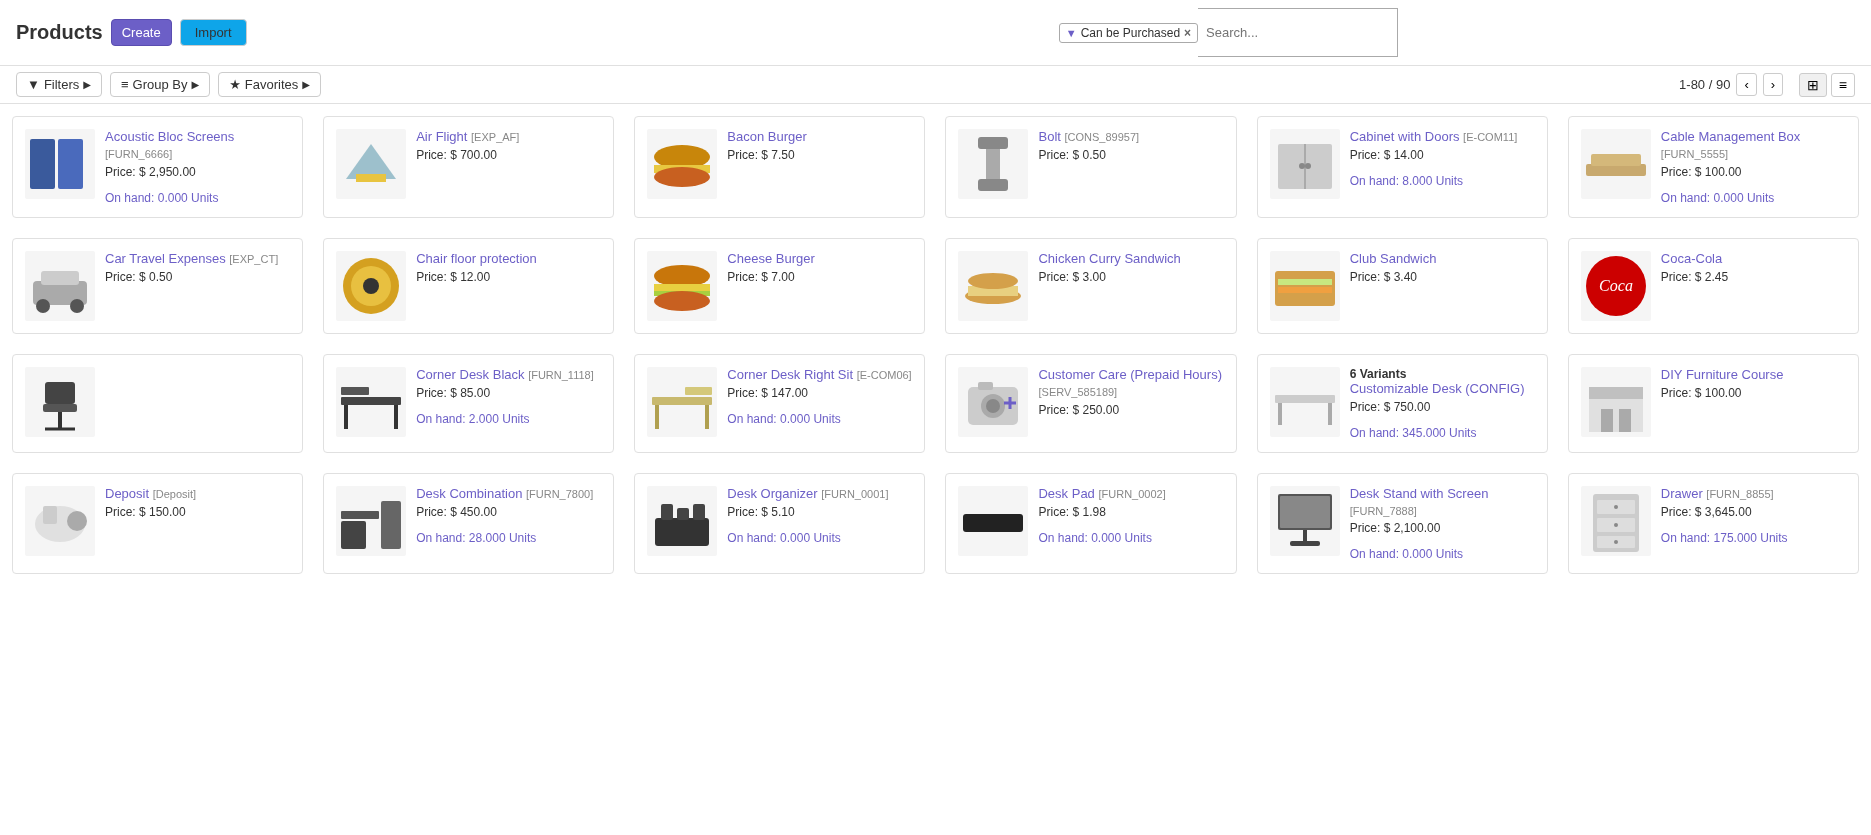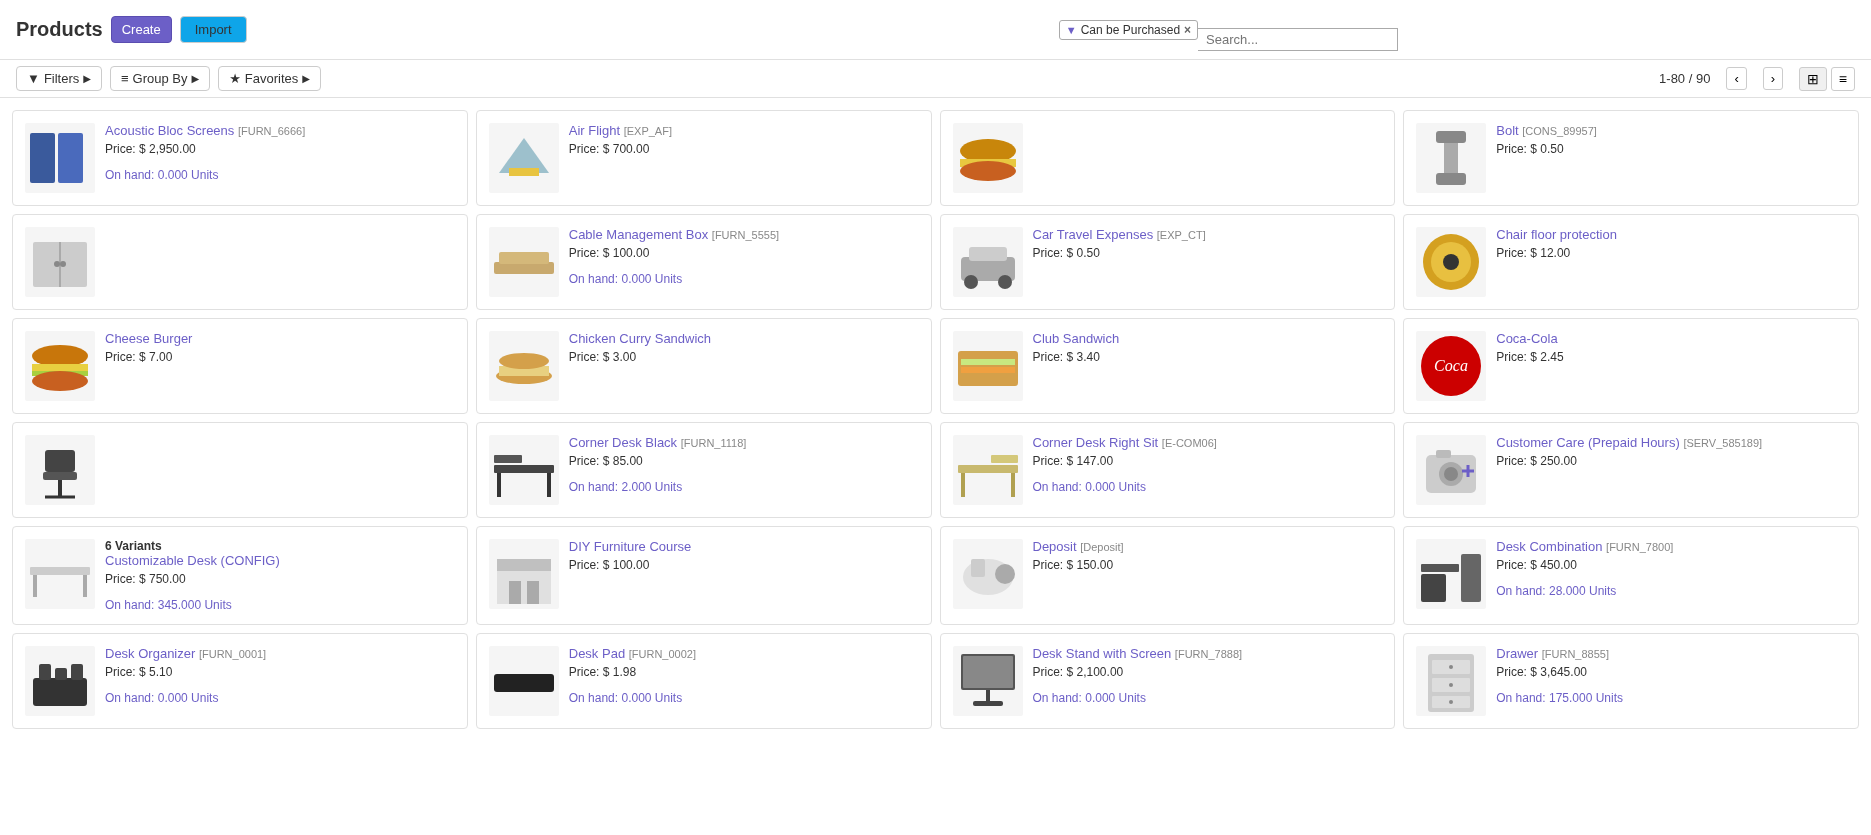--- a/index.html
+++ b/index.html
@@ -9,35 +9,35 @@
     .top-bar { display: flex; align-items: center; padding: 8px 16px; border-bottom: 1px solid #e0e0e0; gap: 8px; }
     .page-title { font-size: 20px; font-weight: bold; color: #333; flex: 0 0 auto; }
     .btn-create { background: #6c5fc7; color: #fff; border: 1px solid #5a4db0; padding: 5px 10px; border-radius: 4px; cursor: pointer; font-size: 13px; }
     .btn-import { background: #0ea5e9; color: #333; border: 1px solid #ccc; padding: 5px 14px; border-radius: 4px; cursor: pointer; font-size: 13px; }
 
     
     .search-bar { display: flex; align-items: center; flex: 1; margin-left: auto; }
     .filter-tag { display: flex; align-items: center; background: #fff; border: 1px solid #aaa; border-radius: 3px; padding: 2px 6px; font-size: 12px; color: #333; gap: 4px; }
     .filter-tag .funnel-icon { color: #6c5fc7; font-size: 11px; }
     .filter-tag .close-x { cursor: pointer; color: #666; font-weight: bold; font-size: 12px; }
-    .search-input { border: 1px solid #aaa; border-left: none; padding: 3px 8px; font-size: 13px; flex: 1; max-width: 200px; outline: none; margin-top: 20px; }
+    .search-input { border: 1px solid #aaa; border-left: none; padding: 16px 8px; font-size: 13px; flex: 1; max-width: 200px; outline: none; }
 
     
     .toolbar { display: flex; align-items: center; padding: 6px 16px; border-bottom: 1px solid #e0e0e0; gap: 8px; }
     .toolbar-btn { display: flex; align-items: center; gap: 4px; background: #fff; border: 1px solid #ccc; padding: 4px 10px; border-radius: 4px; cursor: pointer; font-size: 13px; color: #333; }
     .toolbar-btn .arrow { font-size: 10px; }
     .spacer { flex: 1; }
-    .pagination { display: flex; align-items: center; gap: 16px; font-size: 13px; color: #333; }
+    .pagination { display: flex; align-items: center; gap: 6px; font-size: 13px; color: #333; }
     .pagination-btn { background: #fff; border: 1px solid #ccc; padding: 3px 7px; border-radius: 3px; cursor: pointer; font-size: 13px; }
     .view-btns { display: flex; gap: 4px; margin-left: 8px; }
     .view-btn { background: #fff; border: 1px solid #ccc; padding: 3px 7px; border-radius: 3px; cursor: pointer; font-size: 14px; }
     .view-btn.active { background: #f0f0f0; }
 
     
-    .products-grid { display: grid; grid-template-columns: repeat(4, 1fr); gap: 0; padding: 8px; }
+    .products-grid { display: grid; grid-template-columns: repeat(6, 1fr); gap: 12px; padding: 8px; }
     .product-card { border: 1px solid #e0e0e0; border-radius: 4px; margin: 4px; padding: 12px; display: flex; align-items: flex-start; gap: 10px; min-height: 90px; background: #fff; cursor: pointer; }
     .product-img { width: 70px; height: 70px; object-fit: cover; flex-shrink: 0; background: #f5f5f5; display: flex; align-items: center; justify-content: flex-start; overflow: hidden; border-radius: 2px; }
     .product-info { flex: 1; }
     .product-name { color: #6c5fc7; font-size: 13px; font-weight: 500; line-height: 1.3; margin-bottom: 2px; }
     .product-variants { font-weight: bold; font-size: 12px; color: #333; }
     .product-price { color: #333; font-size: 12px; margin-top: 2px; }
     .product-onhand { color: #6c5fc7; font-size: 12px; margin-top: 12px; }
   </style>
 </head>
 <body>
@@ -114,20 +114,24 @@
       </div>
     </div>
     <div class="product-card">
       <div class="product-img">
         <svg width="70" height="70" viewBox="0 0 70 70">
           <ellipse cx="35" cy="28" rx="28" ry="12" fill="#c8860b"></ellipse>
           <rect x="7" y="36" width="56" height="8" fill="#e8c840"></rect>
           <ellipse cx="35" cy="48" rx="28" ry="10" fill="#c86020"></ellipse>
         </svg>
       </div>
+      <div class="product-info">
+        <div class="product-name">Bacon Burger <span style="color:#888;font-size:11px;font-weight:normal"></span></div>
+        <div class="product-price">Price: $ 7.50</div>
+      </div>
     </div>
     <div class="product-card">
       <div class="product-img">
         <svg width="70" height="70" viewBox="0 0 70 70">
           <rect x="28" y="8" width="14" height="50" rx="4" fill="#aaa"></rect>
           <rect x="20" y="8" width="30" height="12" rx="3" fill="#888"></rect>
           <rect x="20" y="50" width="30" height="12" rx="3" fill="#888"></rect>
         </svg>
       </div>
       <div class="product-info">
@@ -136,20 +140,25 @@
       </div>
     </div>
     <div class="product-card">
       <div class="product-img">
         <svg width="70" height="70" viewBox="0 0 70 70">
           <rect x="8" y="15" width="54" height="45" rx="2" fill="#ccc"></rect>
           <line x1="35" y1="15" x2="35" y2="60" stroke="#aaa" stroke-width="2"></line>
           <circle cx="32" cy="37" r="3" fill="#888"></circle>
           <circle cx="38" cy="37" r="3" fill="#888"></circle>
         </svg>
+      </div>
+      <div class="product-info">
+        <div class="product-name">Cabinet with Doors <span style="color:#888;font-size:11px;font-weight:normal">[E-COM11]</span></div>
+        <div class="product-price">Price: $ 14.00</div>
+        <div class="product-onhand">On hand: 8.000 Units</div>
       </div>
     </div>
     <div class="product-card">
       <div class="product-img">
         <svg width="70" height="70" viewBox="0 0 70 70">
           <rect x="5" y="35" width="60" height="12" rx="2" fill="#c8a96e"></rect>
           <rect x="10" y="25" width="50" height="12" rx="2" fill="#d4b87a"></rect>
         </svg>
       </div>
       <div class="product-info">

